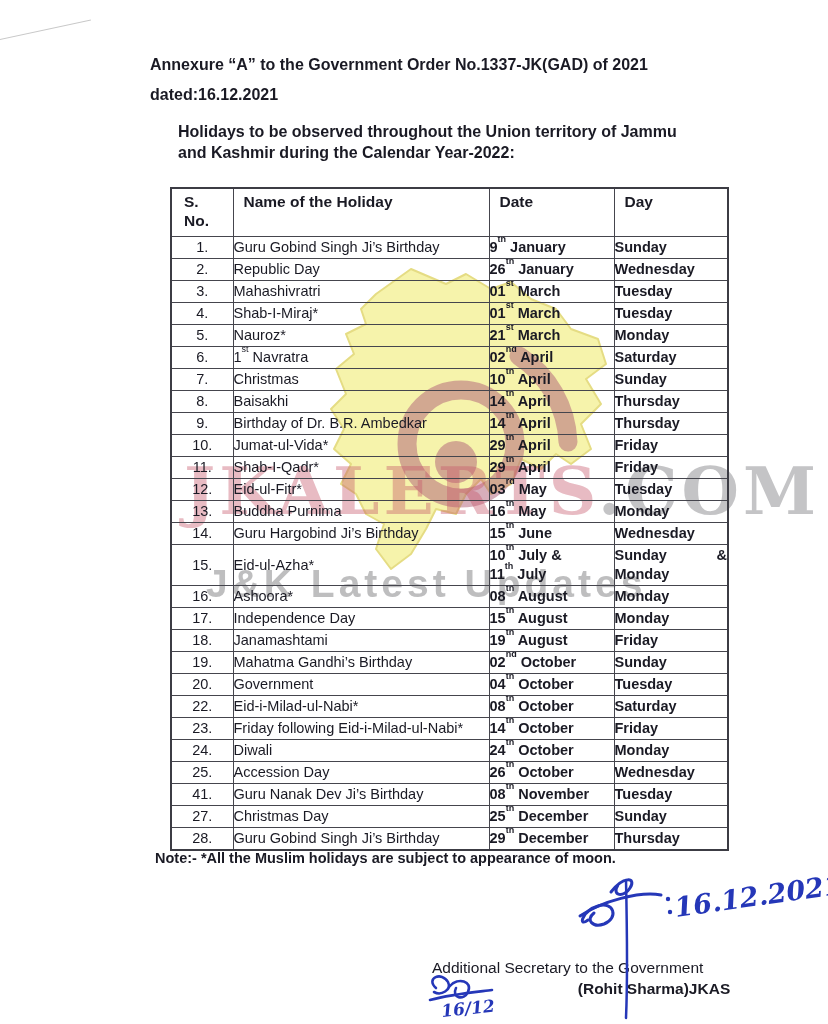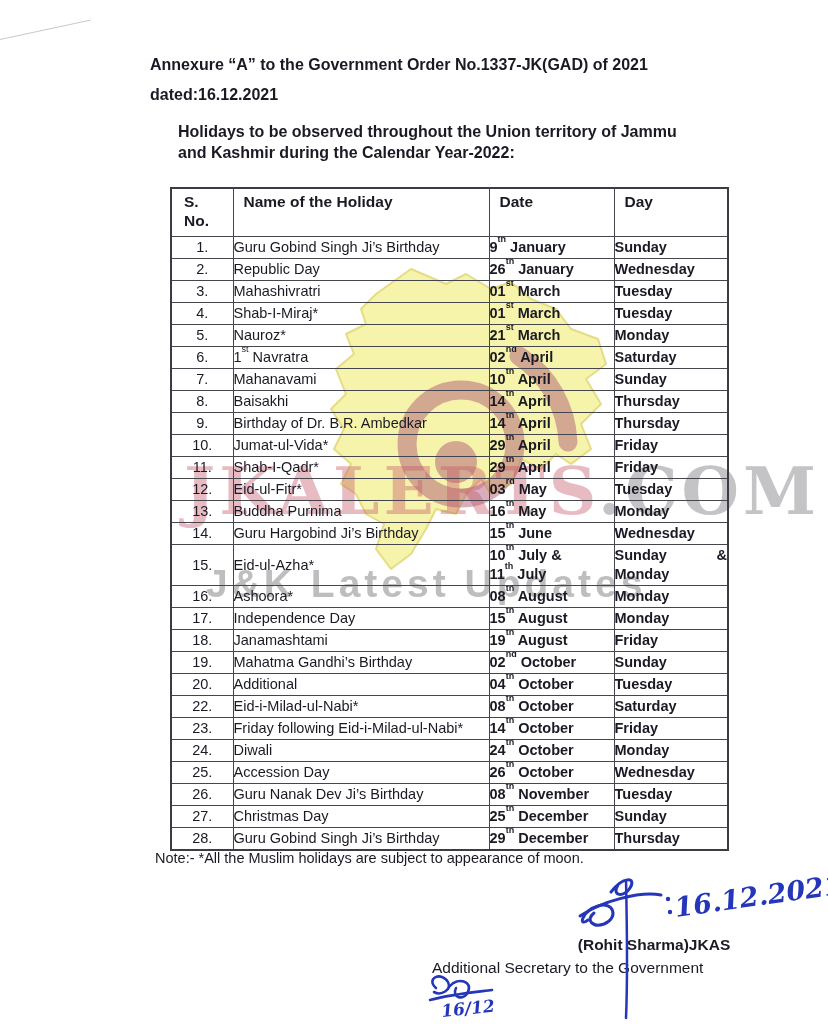--- a/index.html
+++ b/index.html
@@ -54,22 +54,22 @@
     padding:3px 0 0 10px;font-size:15.5px;line-height:19px;
   }
   #holiday-table th.h-sno{padding-left:12px;}
   #holiday-table td{height:19px;line-height:19px;padding:1px 0;}
   td.c-sno{text-align:center;padding-right:8px;}
   td.c-name{padding-left:10px;text-align:justify;padding-right:12px;margin-top:40px;}
   td.c-date{padding-left:8px;font-weight:bold;}
   td.c-day{padding-left:10px;padding-right:12px;font-weight:bold;}
   #holiday-table sup{font-size:9px;line-height:0;position:relative;top:-4px;}
   .jline{display:flex;justify-content:space-between;}
-  #note-line{left:155px;top:850px;font-weight:normal;font-size:14.5px;}
-  #sig-name{left:560px;top:936px;width:188px;text-align:center;font-weight:bold;font-size:15.5px;}
+  #note-line{left:155px;top:850px;font-weight:bold;font-size:14.5px;}
+  #sig-name{left:560px;top:980px;width:188px;text-align:center;font-weight:bold;font-size:15.5px;}
   #sig-designation{left:432px;top:959px;font-size:15.5px;}
   
   #hand-layer{left:380px;top:868px;z-index:2;pointer-events:none;}
   .hw-text{
     font-family:"DejaVu Serif","Liberation Serif",serif;
     font-style:italic;font-weight:bold;fill:#2537b8;
   }
 </style>
 </head>
 <body>
@@ -154,21 +154,21 @@
           <td class="c-day">Monday</td>
         </tr>
         <tr>
           <td class="c-sno">6.</td>
           <td class="c-name">1<sup>st</sup> Navratra</td>
           <td class="c-date">02<sup>nd</sup> April</td>
           <td class="c-day">Saturday</td>
         </tr>
         <tr>
           <td class="c-sno">7.</td>
-          <td class="c-name">Mahanavami</td>
+          <td class="c-name">Christmas</td>
           <td class="c-date">10<sup>th</sup> April</td>
           <td class="c-day">Sunday</td>
         </tr>
         <tr>
           <td class="c-sno">8.</td>
           <td class="c-name">Baisakhi</td>
           <td class="c-date">14<sup>th</sup> April</td>
           <td class="c-day">Thursday</td>
         </tr>
         <tr>
@@ -241,21 +241,21 @@
           <td class="c-day">Friday</td>
         </tr>
         <tr>
           <td class="c-sno">19.</td>
           <td class="c-name">Mahatma Gandhi’s Birthday</td>
           <td class="c-date">02<sup>nd</sup> October</td>
           <td class="c-day">Sunday</td>
         </tr>
         <tr>
           <td class="c-sno">20.</td>
-          <td class="c-name">Additional</td>
+          <td class="c-name">Government</td>
           <td class="c-date">04<sup>th</sup> October</td>
           <td class="c-day">Tuesday</td>
         </tr>
         <tr>
           <td class="c-sno">22.</td>
           <td class="c-name">Eid-i-Milad-ul-Nabi*</td>
           <td class="c-date">08<sup>th</sup> October</td>
           <td class="c-day">Saturday</td>
         </tr>
         <tr>
@@ -270,21 +270,21 @@
           <td class="c-date">24<sup>th</sup> October</td>
           <td class="c-day">Monday</td>
         </tr>
         <tr>
           <td class="c-sno">25.</td>
           <td class="c-name">Accession Day</td>
           <td class="c-date">26<sup>th</sup> October</td>
           <td class="c-day">Wednesday</td>
         </tr>
         <tr>
-          <td class="c-sno">26.</td>
+          <td class="c-sno">41.</td>
           <td class="c-name">Guru Nanak Dev Ji’s Birthday</td>
           <td class="c-date">08<sup>th</sup> November</td>
           <td class="c-day">Tuesday</td>
         </tr>
         <tr>
           <td class="c-sno">27.</td>
           <td class="c-name">Christmas Day</td>
           <td class="c-date">25<sup>th</sup> December</td>
           <td class="c-day">Sunday</td>
         </tr>

